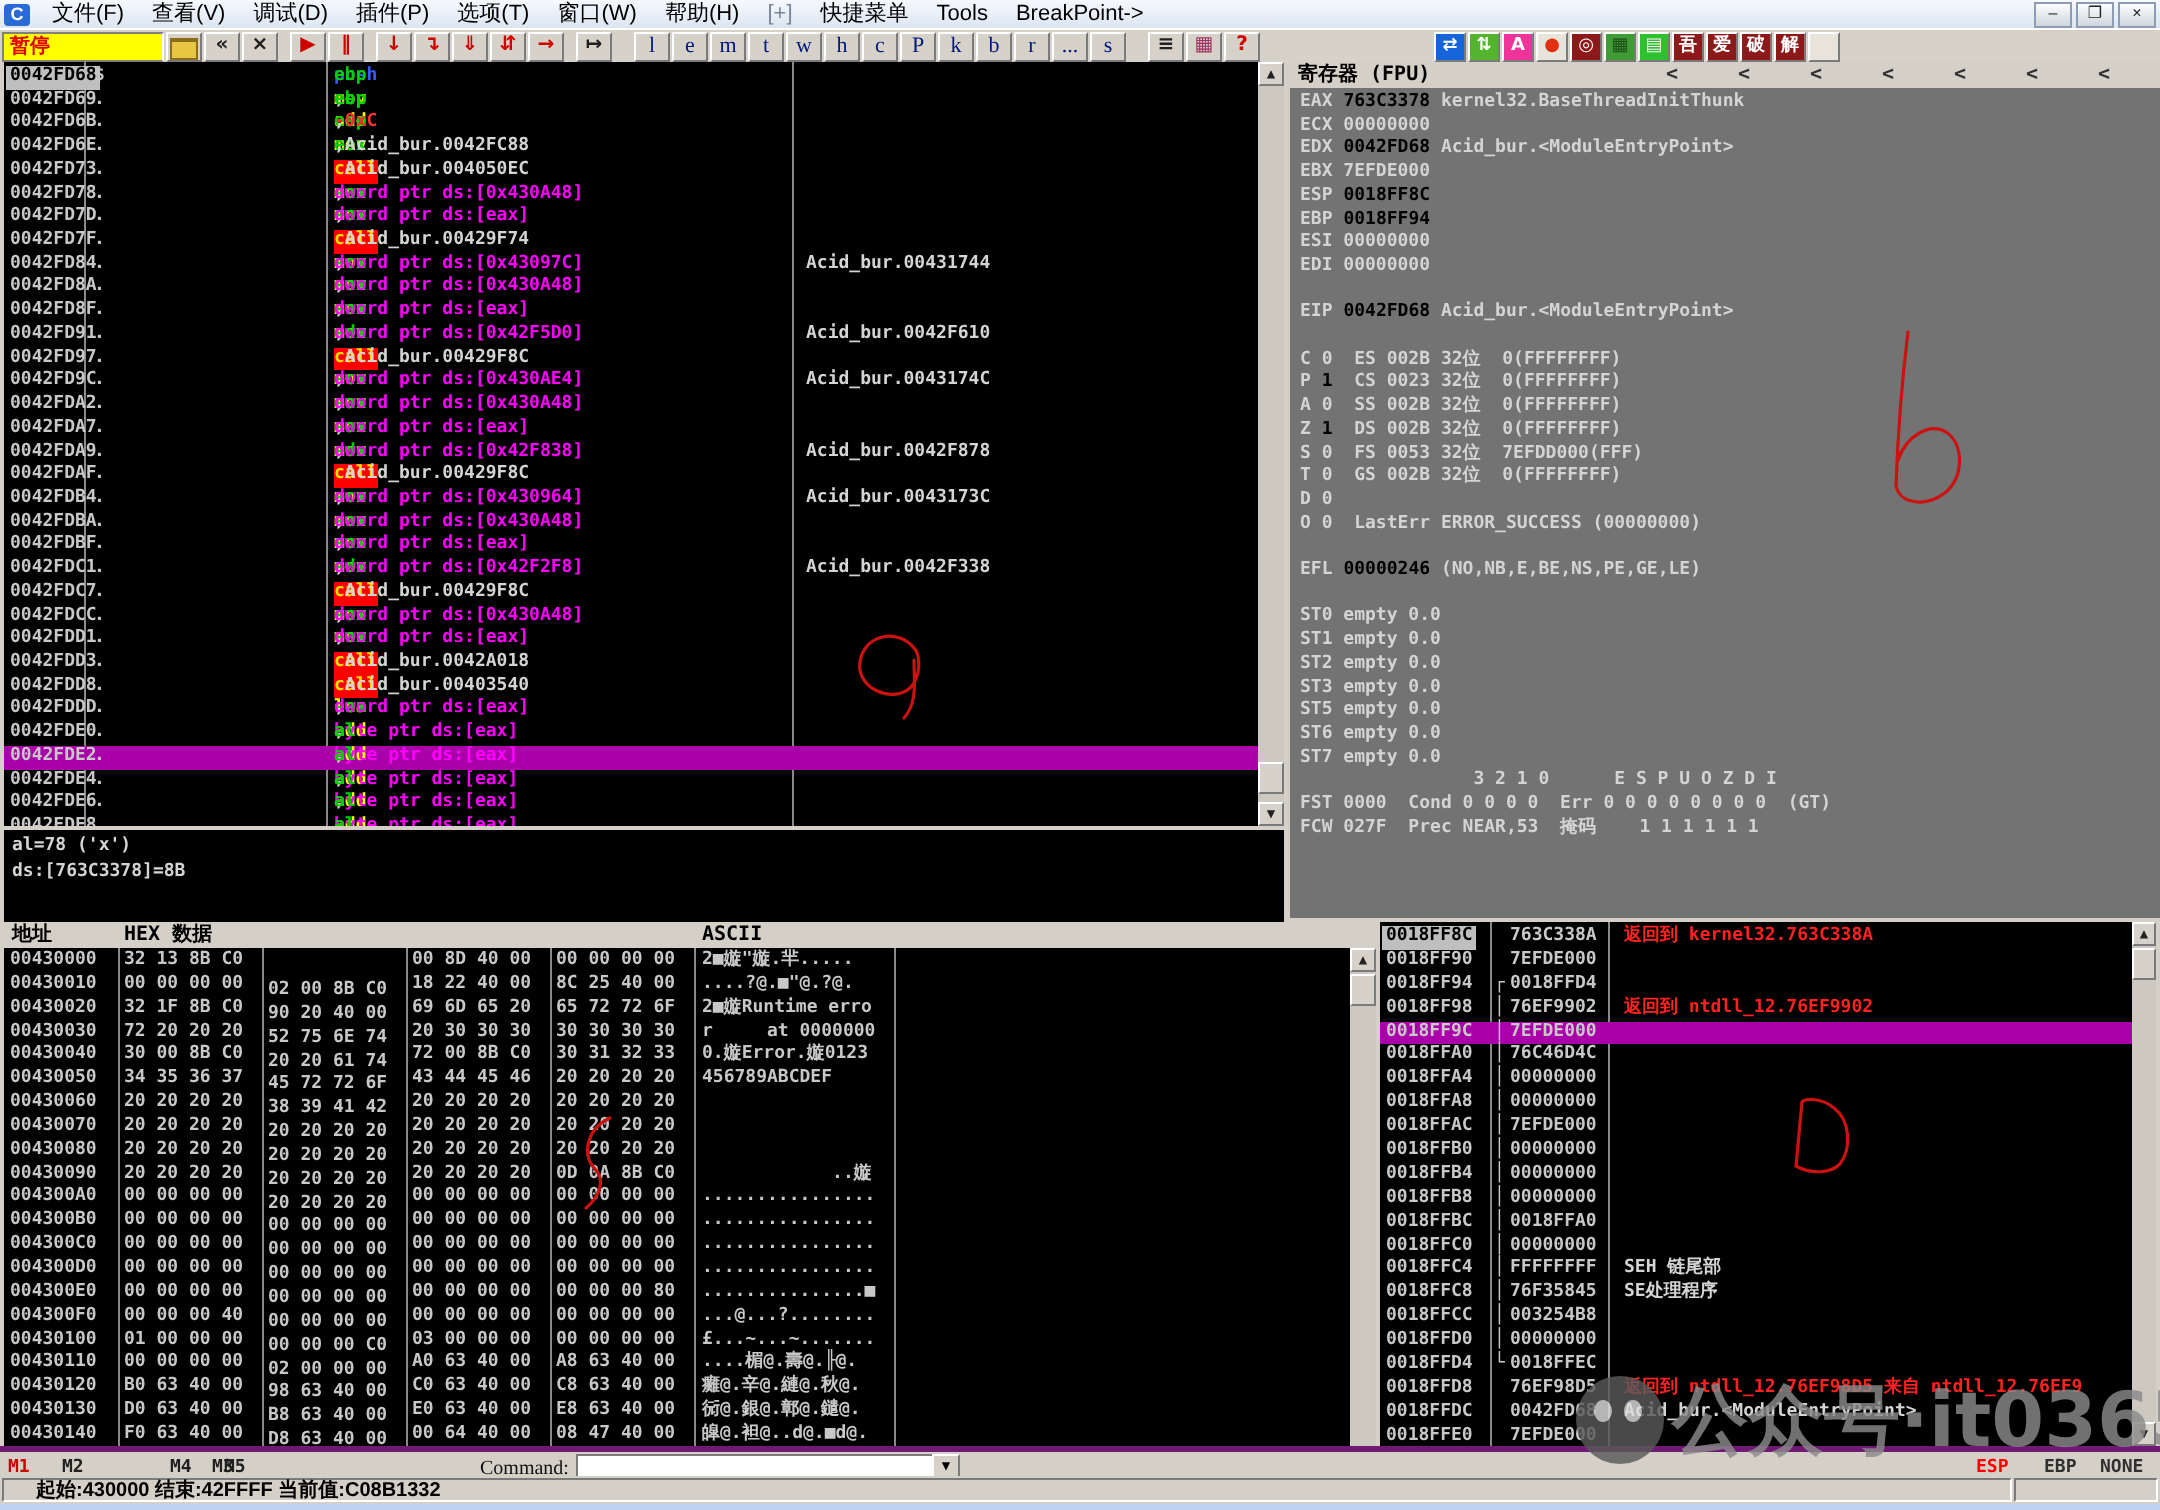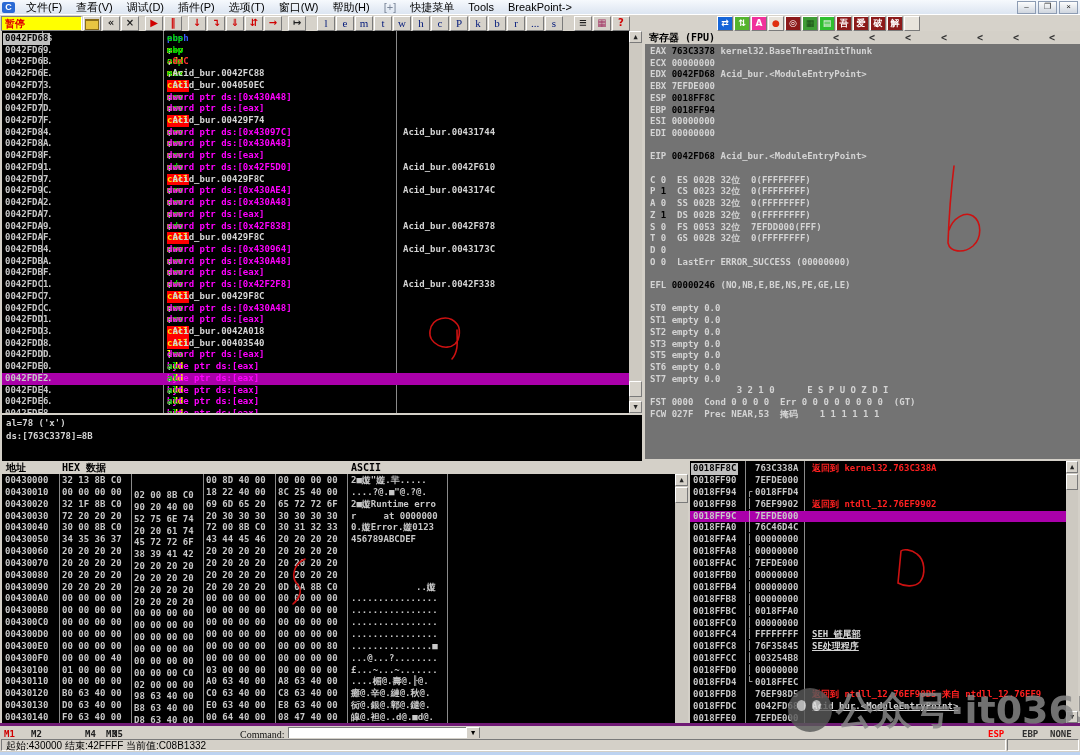--- a/index.html
+++ b/index.html
@@ -81,38 +81,38 @@
   .h-a{left:3px;}
   .h-g0{left:60px;} .h-g1{left:132px;margin-top:15px;} .h-g2{left:204px;} .h-g3{left:276px;}
   .h-s{left:349px;}
   
   #stack{left:690px;top:461px;width:388px;height:262px;}
   .srow{position:relative;height:11.9px;font-size:9px;font-weight:bold;line-height:11.9px;color:#c8c8c8;white-space:pre;}
   .srow.hl{background:#aa00aa;}
   .srow span{position:absolute;top:0;}
   .s-a{left:3px;} .s-a.sel{background:#bfbfbf;color:#000;padding:0 2px;left:1px;}
   .s-br{left:57px;} .s-v{left:65px;} .s-c{left:122px;}
-  .s-c.red{color:#ff2020;} .s-c.w{color:#d4d4d4;text-decoration:underline;}
+  .s-c.red{color:#ff2020;} .s-c.w{color:#d4d4d4;}
   
   #cmdbar{position:absolute;left:0;top:723px;width:1080px;height:15px;background:#d4d0c8;
     border-top:3px solid #701a75;font-size:9px;font-weight:bold;}
   #cmdbar .mtab{position:absolute;top:3px;color:#202020;}
   #cmdbar .mtab.active{color:#d00000;}
   #cmdlabel{position:absolute;left:240px;top:3px;font-family:"Liberation Serif",serif;
     font-size:10px;font-weight:normal;color:#111;}
   #combo{position:absolute;left:288px;top:1px;width:178px;height:12px;background:#fff;
     border:1px solid;border-color:#7a7a7a #fff #fff #7a7a7a;}
   #comboarrow{position:absolute;left:466px;top:1px;width:14px;height:12px;background:#d6d2ca;
     border:1px solid;border-color:#fff #7a7a7a #7a7a7a #fff;box-sizing:border-box;
     font-size:7px;text-align:center;line-height:10px;}
   .reghint{position:absolute;top:3px;font-size:9px;}
   #statusbar{position:absolute;left:0;top:738px;width:1080px;height:14px;background:#d4d0c8;}
   #statusfield{position:absolute;left:1px;top:1px;right:74px;bottom:1px;
     border:1px solid;border-color:#7a7a7a #fff #fff #7a7a7a;
-    font-family:"Liberation Sans",sans-serif;font-size:10px;line-height:11px;color:#000;padding-left:4px;}
+    font-family:"Liberation Sans",sans-serif;font-size:10px;line-height:11px;color:#000;padding-left:16px;font-weight:bold;}
   #statusright{position:absolute;right:1px;top:1px;width:70px;bottom:1px;
     border:1px solid;border-color:#7a7a7a #fff #fff #7a7a7a;}
   #bottomstrip{position:absolute;left:0;top:752px;width:1080px;height:3px;background:#bdd3f1;}
   
   #watermark{position:absolute;left:788px;top:682px;width:292px;height:56px;z-index:40;
     display:flex;align-items:center;opacity:.82;pointer-events:none;}
   #wmicon{position:relative;width:44px;height:44px;border-radius:50%;background:#5a5a5a;flex:none;}
   #wmicon i{position:absolute;width:9px;height:11px;border-radius:50%;background:#ddd;top:12px;}
   #wmicon i.l{left:9px;} #wmicon i.r{left:24px;}
   #wmtext{font-family:"DejaVu Sans",sans-serif;font-size:38px;font-weight:bold;color:#8a8a8a;

